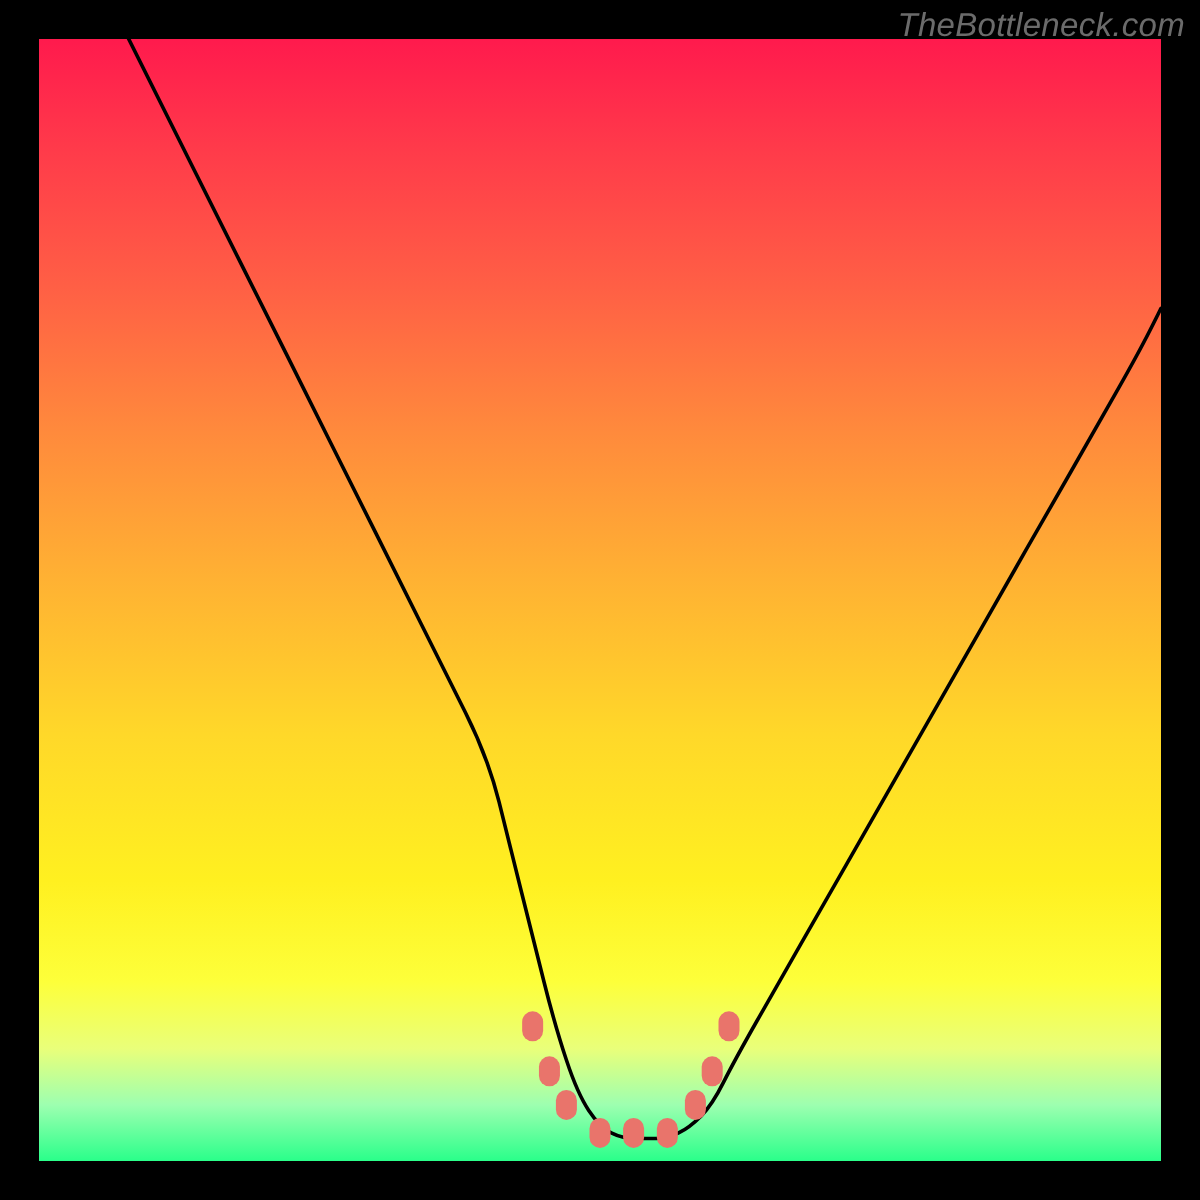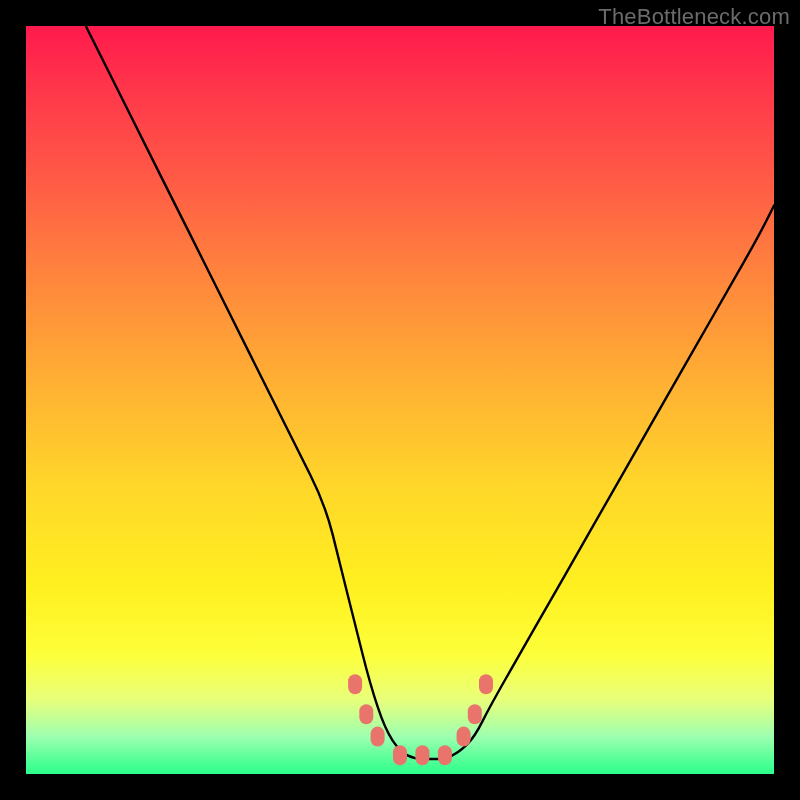--- a/index.html
+++ b/index.html
@@ -9,20 +9,21 @@
     height: 800px;
     overflow: hidden;
     background: #000;
     font-family: Arial, Helvetica, sans-serif;
   }
   .frame {
     position: relative;
     width: 800px;
     height: 800px;
     background: #000;
+    font-style: italic;
   }
   .plot-area {
     position: absolute;
     left: 26px;
     top: 26px;
     width: 748px;
     height: 748px;
     background: linear-gradient(
       to bottom,
       #ff1a4d 0%,

